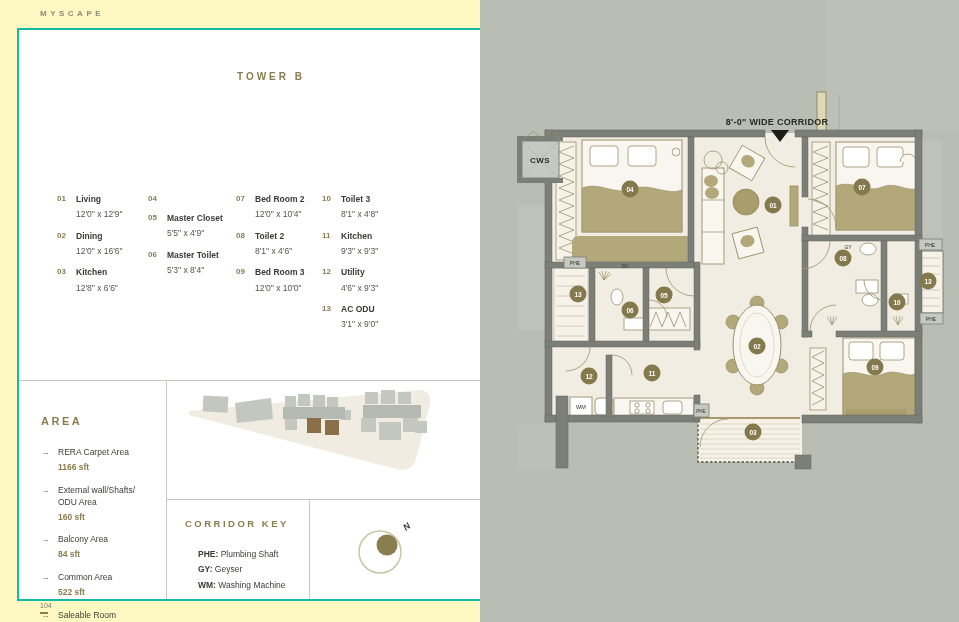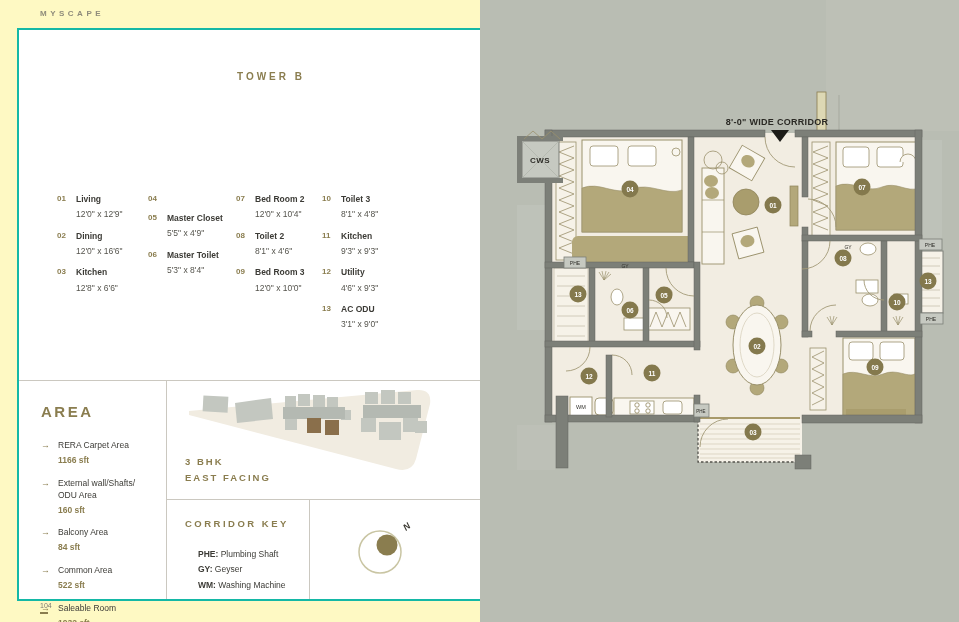--- a/index.html
+++ b/index.html
@@ -20,21 +20,21 @@
   .leg-col.c1 { left:38px;  width:88px; }
   .leg-col.c2 { left:129px; width:86px; }
   .leg-col.c3 { left:217px; width:84px; }
   .leg-col.c4 { left:303px; width:84px; }
   .leg-item { display:flex; gap:7px; margin-bottom:9px; }
   .leg-num { font-size:8px; font-weight:bold; color:#8a7d4f; min-width:12px; padding-top:1px; }
   .leg-name { font-size:8.5px; color:#3c3b36; font-weight:bold; line-height:1.45; max-width:62px; }
   .leg-dim { font-size:8.5px; color:#55544d; margin-top:3px; font-weight:normal; }
 
   .area-cell { position:absolute; left:0; top:350px; width:148px; bottom:0; border-top:1px solid #cbc8c0; border-right:1px solid #cbc8c0; padding:22px 10px 0 22px; }
-  .area-heading { font-size:15px; font-weight:bold; letter-spacing:2.5px; color:#8a7d4f; margin-bottom:20px; }
+  .area-heading { font-size:11px; font-weight:bold; letter-spacing:2.5px; color:#8a7d4f; margin-bottom:20px;margin-top:12px; }
   .area-item { display:flex; gap:8px; margin-bottom:11px; }
   .area-arrow { color:#8a7d4f; font-size:9px; padding-top:0; }
   .area-label { font-size:8.5px; color:#3c3b36; line-height:1.4; max-width:92px; }
   .area-value { font-size:8.5px; color:#8a7d4f; font-weight:bold; margin-top:3px; }
 
   .sitemap-cell { position:absolute; left:148px; top:350px; right:0; height:119px; border-top:1px solid #cbc8c0; }
   .sitemap-caption { position:absolute; left:18px; bottom:13px; font-size:9.5px; font-weight:bold; letter-spacing:2px; color:#8a7d4f; line-height:1.7; }
 
   .utility-cell { position:absolute; left:148px; top:469px; width:143px; bottom:0; border-top:1px solid #cbc8c0; border-right:1px solid #cbc8c0; padding:18px 8px 0 18px; }
   .utility-heading { font-size:9.5px; font-weight:bold; letter-spacing:2.5px; color:#8a7d4f; }
@@ -174,24 +174,20 @@
           </g>
           <g fill="#b4b9b2">
             <rect x="116" y="26" width="62" height="12"></rect>
             <rect x="196" y="24" width="58" height="13"></rect>
           </g>
           <g fill="#8a6f4b">
             <rect x="140" y="37" width="14" height="15"></rect>
             <rect x="158" y="39" width="14" height="15"></rect>
           </g>
         </svg>
-        <div class="sitemap-caption">
-          <div>3 BHK</div>
-          <div>EAST FACING</div>
-        </div>
       </div>
 
       <div class="utility-cell">
         <div class="utility-heading">CORRIDOR KEY</div>
         <div class="utility-rows">
           <div class="utility-row"><span class="utility-abbr">PHE:</span> <span>Plumbing Shaft</span></div>
           <div class="utility-row"><span class="utility-abbr">GY:</span> <span>Geyser</span></div>
           <div class="utility-row"><span class="utility-abbr">WM:</span> <span>Washing Machine</span></div>
         </div>
       </div>

